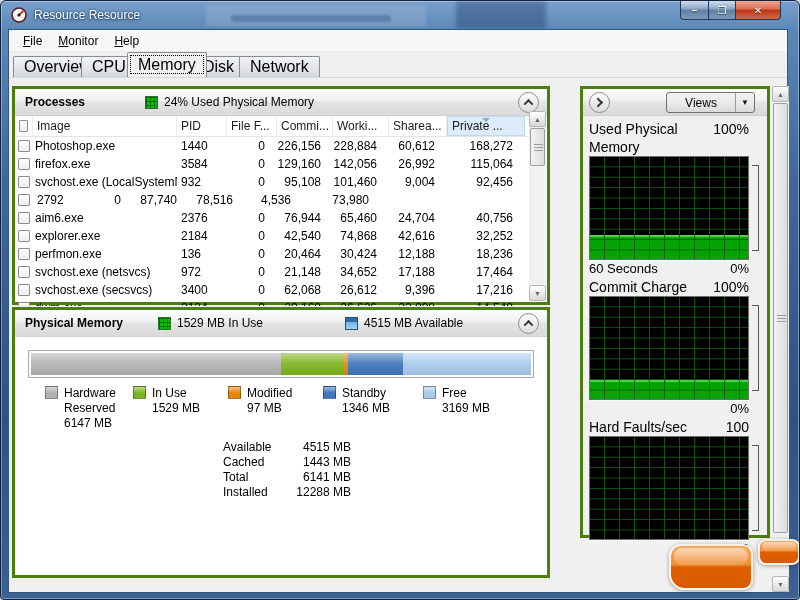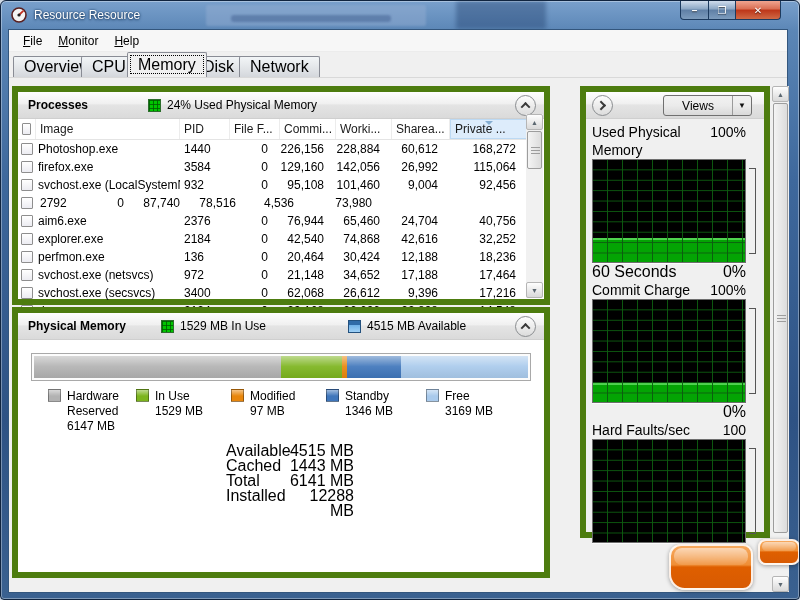--- a/index.html
+++ b/index.html
@@ -35,21 +35,21 @@
   .menu-item{padding:2px 8px;font-size:12px;color:#000;}
   .menu-item::first-letter{text-decoration:underline;}
   .tabstrip{position:absolute;left:0;top:23px;width:100%;height:25px;background:#f0f0f0;
     border-bottom:1px solid #d9d9d9;}
   .tab{position:absolute;bottom:0;height:21px;padding:0 10px;font-size:16px;display:flex;
     align-items:center;border:1px solid #898c95;border-bottom:none;border-radius:2px 2px 0 0;
     background:linear-gradient(180deg,#f2f5f7,#e4e7ea 50%,#d4d7dc);color:#000;}
   .tab.active{height:25px;background:#f0f0f0;z-index:2;
     outline:1px dotted #000;outline-offset:-4px;}
   
-  .section{position:absolute;background:#fff;border:6px solid #4d7c0f;}
+  .section{position:absolute;background:#fff;border:3px solid #4d7c0f;}
   .sec-head{position:relative;height:27px;border-bottom:1px solid #cfcfcf;
     background:linear-gradient(180deg,#fefefe,#f0f0f0 45%,#e4e4e4 50%,#dadada);
     display:flex;align-items:center;}
   .sec-title{font-size:12px;font-weight:bold;color:#000;padding-left:10px;}
   .chev-btn{position:absolute;right:8px;top:3px;width:21px;height:21px;border-radius:11px;
     border:1px solid #8a8d90;background:linear-gradient(180deg,#fdfdfd,#dcdcdc);
     display:flex;align-items:center;justify-content:center;}
   .chev-up{width:7px;height:7px;border-left:2px solid #3a3a3a;border-top:2px solid #3a3a3a;
     transform:rotate(45deg) translate(1px,1px);}
   .chev-right{width:7px;height:7px;border-right:2px solid #3a3a3a;border-top:2px solid #3a3a3a;
@@ -95,34 +95,34 @@
   
   .mem-bar-wrap{position:absolute;left:13px;right:13px;top:40px;height:28px;
     border:1px solid #a9a9a9;background:#fcfcfc;padding:2px;}
   .mem-bar{display:flex;height:100%;width:100%;}
   .mem-seg{height:100%;background-image:linear-gradient(180deg,rgba(255,255,255,.5),rgba(255,255,255,.08) 48%,rgba(0,0,0,.06));}
   .legend{position:absolute;left:30px;top:76px;right:10px;display:flex;font-size:12px;}
   .leg-item{display:flex;margin-right:0;}
   .leg-sq{width:13px;height:13px;border:1px solid rgba(0,0,0,.35);margin-right:6px;flex:none;
     background-image:linear-gradient(180deg,rgba(255,255,255,.5),rgba(255,255,255,0) 55%);}
   .leg-txt div{line-height:15px;}
-  .stats{position:absolute;left:208px;top:130px;font-size:16px;}
+  .stats{position:absolute;left:208px;top:130px;font-size:12px;}
   .stat-row{display:flex;line-height:15px;}
   .stat-label{width:62px;}
   .stat-val{width:66px;text-align:right;}
   
   .views-btn{position:absolute;right:12px;top:3px;height:21px;display:flex;
     border:1px solid #707070;border-radius:3px;overflow:hidden;
     background:linear-gradient(180deg,#f2f2f2,#ebebeb 50%,#d9d9d9);}
   .views-label{width:68px;display:flex;align-items:center;justify-content:center;font-size:12px;}
   .views-arrow{width:19px;border-left:1px solid #9a9a9a;display:flex;align-items:center;
     justify-content:center;font-size:8px;color:#111;}
   .graphs{position:absolute;left:6px;top:31px;right:6px;}
   .g-toprow{display:flex;justify-content:space-between;font-size:14px;line-height:18px;padding-right:12px;}
-  .g-botrow{display:flex;justify-content:space-between;font-size:16px;line-height:18px;padding-right:12px;min-height:18px;}
+  .g-botrow{display:flex;justify-content:space-between;font-size:13px;line-height:18px;padding-right:12px;min-height:18px;}
   .g-wrap{position:relative;padding-right:12px;}
   .graph{position:relative;height:104px;background:#000;border:1px solid #6e6e6e;
     box-shadow:0 1px 0 rgba(255,255,255,.8);overflow:hidden;}
   .g-fill{position:absolute;left:0;right:0;bottom:0;background:#04a404;border-top:2px solid #4fd34f;}
   .g-grid{position:absolute;inset:0;
     background-image:linear-gradient(rgba(13,92,16,.95) 1px,transparent 1px),
       linear-gradient(90deg,rgba(13,92,16,.95) 1px,transparent 1px);
     background-size:15px 10.4px;background-position:-1px -1px;}
   .bracket{position:absolute;right:2px;top:9px;bottom:9px;width:7px;
     border-top:1px solid #555;border-right:1px solid #555;border-bottom:1px solid #555;}

